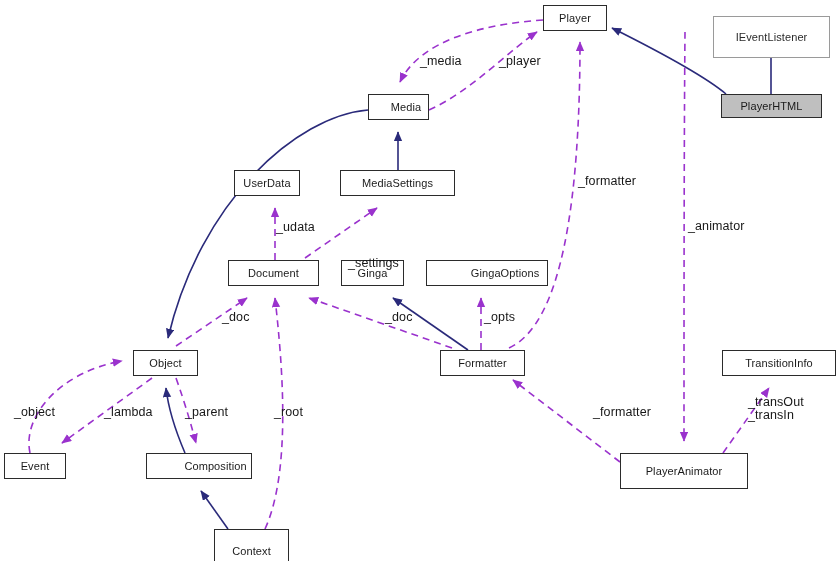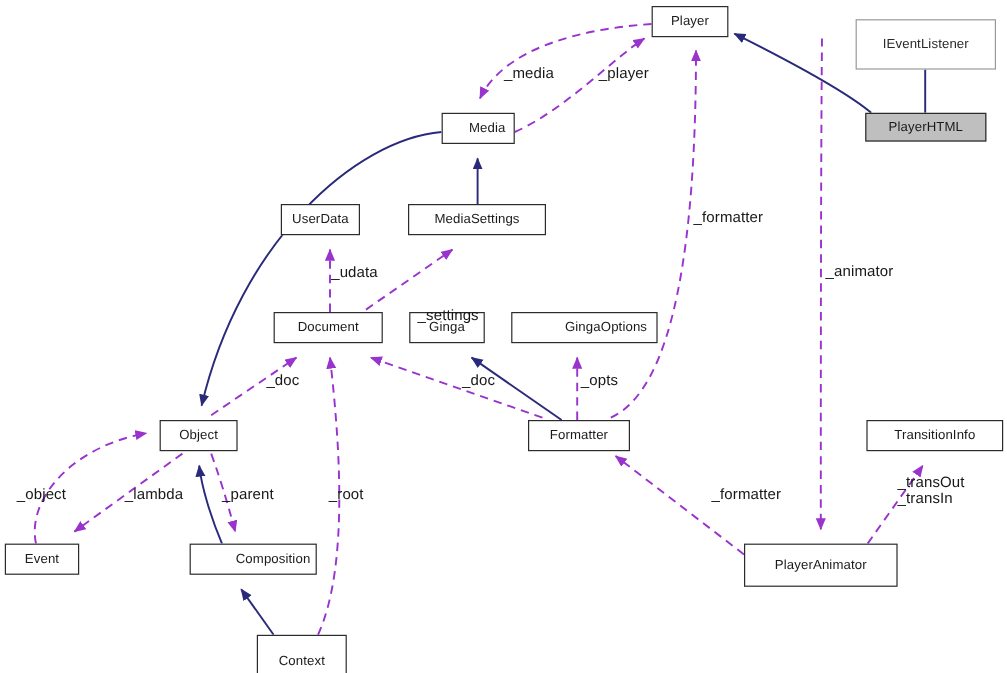--- a/index.html
+++ b/index.html
@@ -143,21 +143,21 @@
   </div>
 
   <div class="node" style="left:722px;top:350px;width:114px;height:26px;">
     <span>TransitionInfo</span>
   </div>
 
   <div class="node" style="left:4px;top:453px;width:62px;height:26px;">
     <span>Event</span>
   </div>
 
-  <div class="node" style="left:158px;top:453px;width:106px;height:26px;padding-left:33px;">
+  <div class="node" style="left:146px;top:453px;width:106px;height:26px;padding-left:33px;">
     <span>Composition</span>
   </div>
 
   <div class="node" style="left:620px;top:453px;width:128px;height:36px;">
     <span>PlayerAnimator</span>
   </div>
 
   <div class="node" style="left:214px;top:529px;width:75px;height:44px;">
     <span>Context</span>
   </div>

